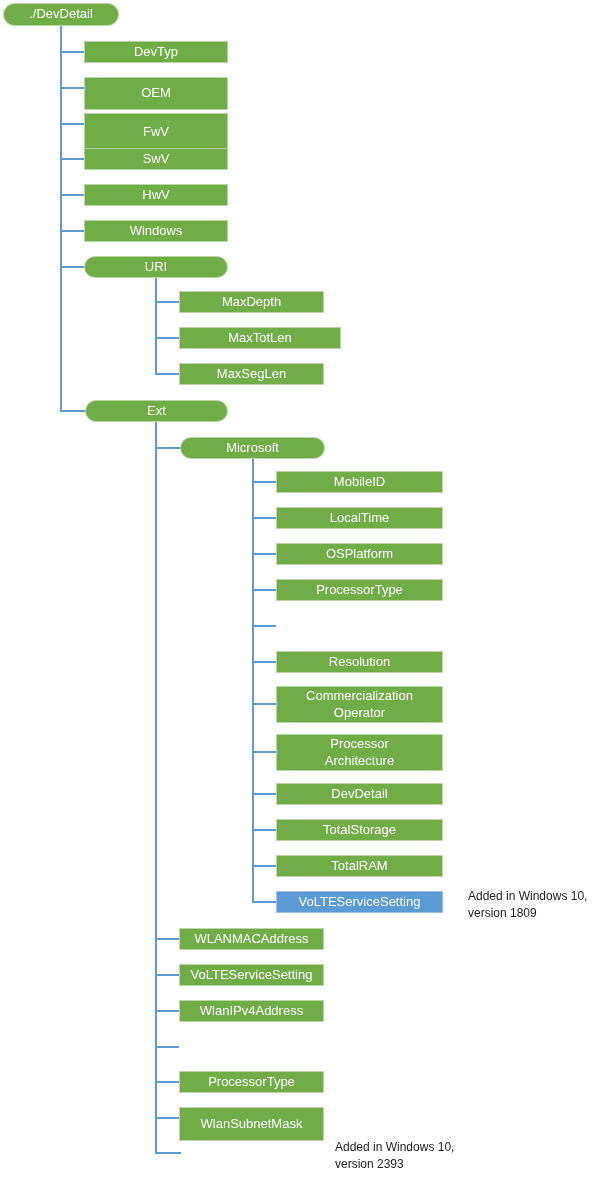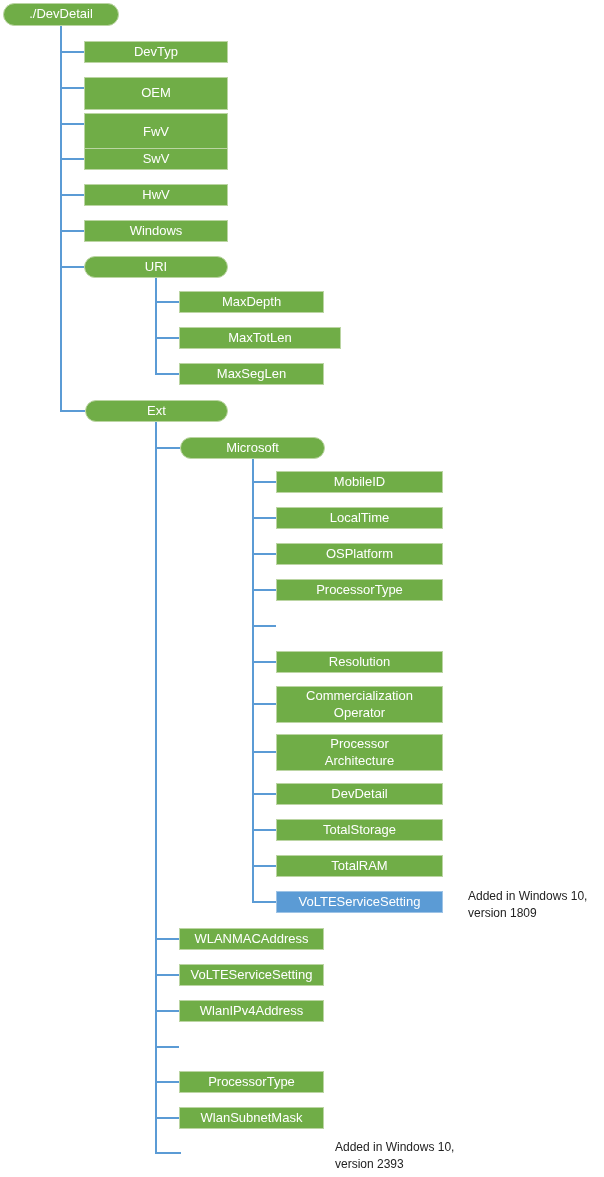--- a/index.html
+++ b/index.html
@@ -97,18 +97,18 @@
 Architecture</div>
   <div class="node green" style="left:276px;top:783px;width:167px;height:22px">DevDetail</div>
   <div class="node green" style="left:276px;top:819px;width:167px;height:22px">TotalStorage</div>
   <div class="node green" style="left:276px;top:855px;width:167px;height:22px">TotalRAM</div>
   <div class="node blue" style="left:276px;top:891px;width:167px;height:22px">VoLTEServiceSetting</div>
 
   <div class="node green" style="left:179px;top:928px;width:145px;height:22px">WLANMACAddress</div>
   <div class="node green" style="left:179px;top:964px;width:145px;height:22px">VoLTEServiceSetting</div>
   <div class="node green" style="left:179px;top:1000px;width:145px;height:22px">WlanIPv4Address</div>
   <div class="node green" style="left:179px;top:1071px;width:145px;height:22px">ProcessorType</div>
-  <div class="node green" style="left:179px;top:1107px;width:145px;height:22px">WlanSubnetMask</div>
+  <div class="node green" style="left:179px;top:1107px;width:145px;height:34px">WlanSubnetMask</div>
 
   <div class="annotation" style="left:468px;top:888px;width:136px">Added in Windows 10, version 1809</div>
   <div class="annotation" style="left:335px;top:1139px;width:136px">Added in Windows 10, version 2393</div>
 
 </div>
 
 </body></html>

